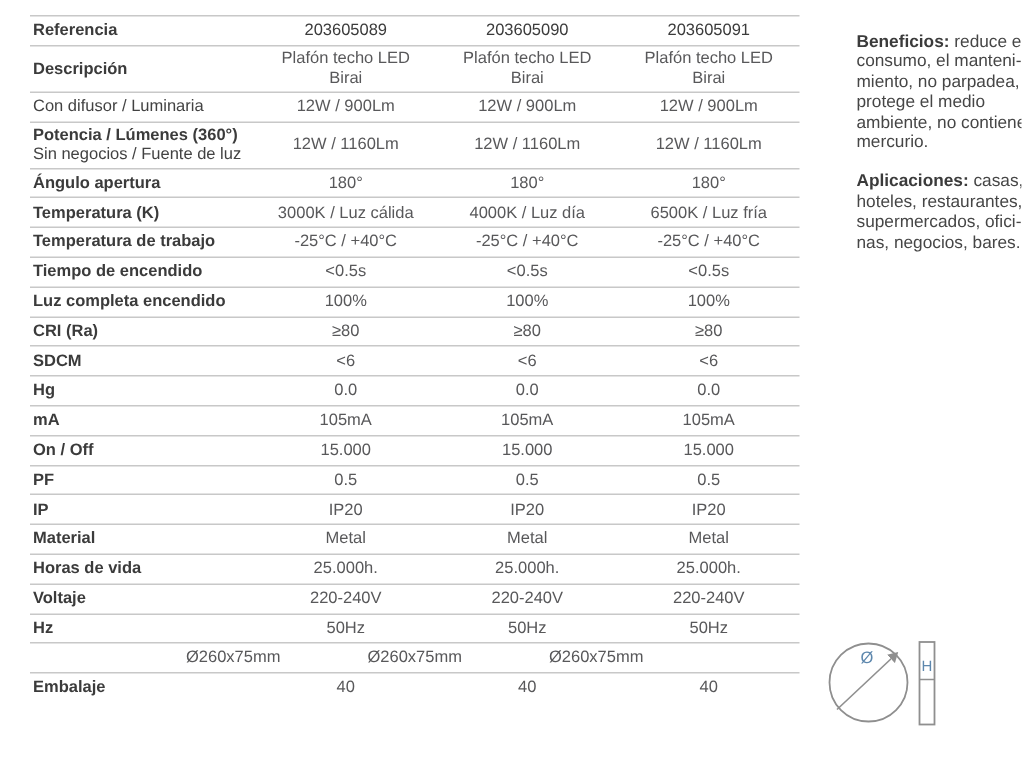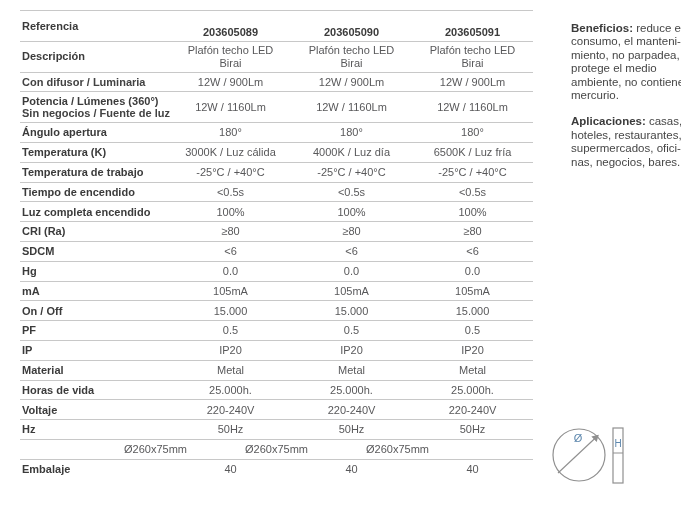--- a/index.html
+++ b/index.html
@@ -24,29 +24,29 @@
     justify-content:center;
   }
   .lcell{
     width:150px;box-sizing:border-box;padding-left:2px;
     text-align:left;
   }
   .lmain{
     font-size:11px;font-weight:bold;color:#3b3b3b;line-height:12.5px;
   }
   .lsub{
-    font-size:11px;font-weight:bold;color:#424242;line-height:12.5px;
+    font-size:11px;font-weight:normal;color:#424242;line-height:12.5px;
   }
   .vcell{
     width:121px;text-align:center;
     font-size:11px;color:#58585a;line-height:12.5px;
     white-space:pre-line;
   }
   .header-row .vcell{
-    font-weight:bold;color:#3b3b3b;margin-top:12px;
+    font-weight:normal;color:#3b3b3b;
   }
 
   
   .sidebar{
     position:absolute;left:547px;top:22px;width:130px;margin-left:24px;
   }
   .side-par{
     margin:0 0 13px 0;
     font-size:11.5px;line-height:13.4px;color:#464646;
   }

